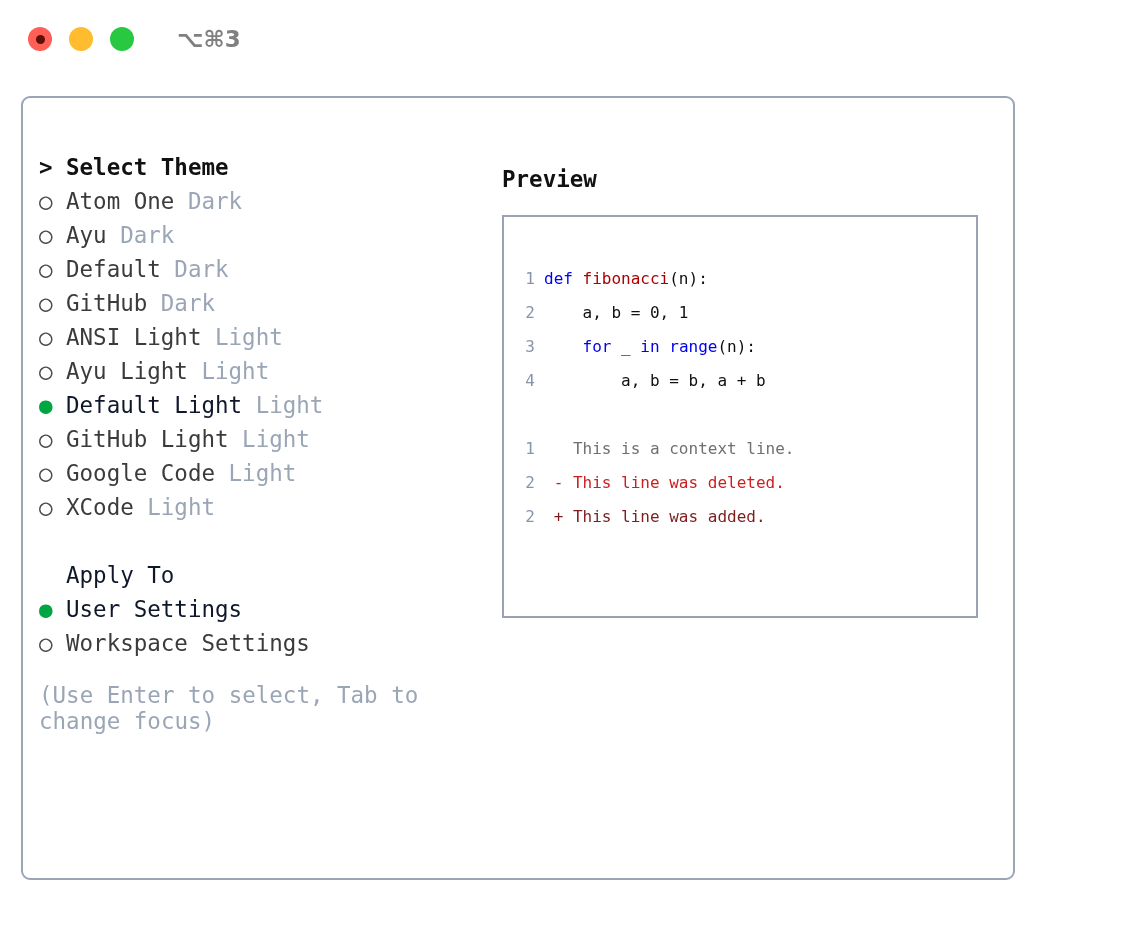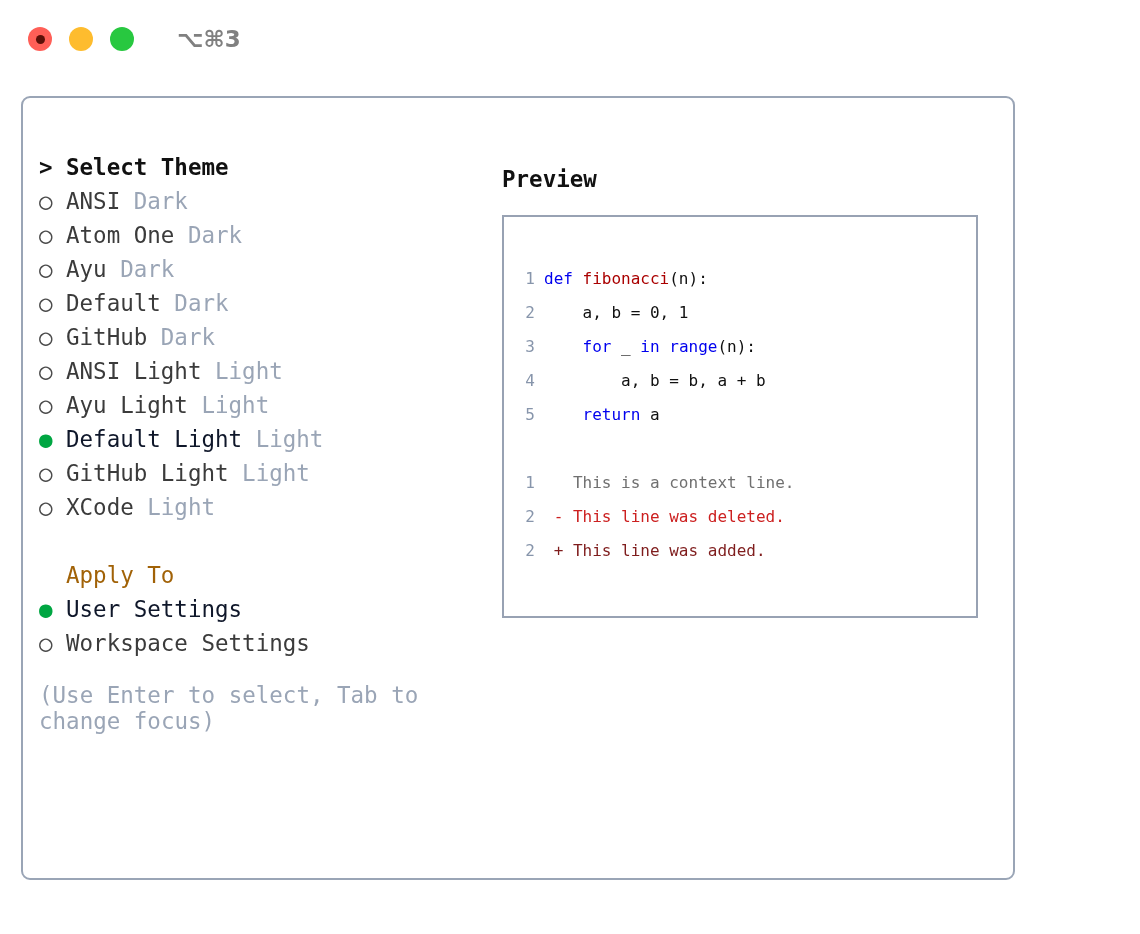--- a/index.html
+++ b/index.html
@@ -131,21 +131,21 @@
 
   .row.selected .theme-name,
   .row.selected .bullet { color: #0f172a; }
 
   .row .bullet.hollow { color: #4a4a4a; }
   .row.selected .bullet.filled { color: #00a642; }
 
   .gap { height: 34px; }
 
   .applyto-label {
-    color: #a16207;
+    color: #0f172a;
   }
 
   .hint {
     margin-top: 22px;
     color: #9aa5b6;
     font-size: 22.5px;
     line-height: 26px;
     width: 400px;
   }
 
@@ -214,29 +214,29 @@
   <div class="panel">
     <div class="cols">
 
       <div class="left-col">
 
         <div class="row header-row">
           <span class="bullet">&gt;</span><span>Select Theme</span>
         </div>
 
         <div id="theme-list">
-            <div class="row"><span class="bullet hollow">○</span><span class="theme-name">ANSI</span><span class="theme-cat"> Dark</span></div>
             <div class="row"><span class="bullet hollow">○</span><span class="theme-name">Atom One</span><span class="theme-cat"> Dark</span></div>
             <div class="row"><span class="bullet hollow">○</span><span class="theme-name">Ayu</span><span class="theme-cat"> Dark</span></div>
             <div class="row"><span class="bullet hollow">○</span><span class="theme-name">Default</span><span class="theme-cat"> Dark</span></div>
             <div class="row"><span class="bullet hollow">○</span><span class="theme-name">GitHub</span><span class="theme-cat"> Dark</span></div>
             <div class="row"><span class="bullet hollow">○</span><span class="theme-name">ANSI Light</span><span class="theme-cat"> Light</span></div>
             <div class="row"><span class="bullet hollow">○</span><span class="theme-name">Ayu Light</span><span class="theme-cat"> Light</span></div>
             <div class="row selected"><span class="bullet filled">●</span><span class="theme-name">Default Light</span><span class="theme-cat"> Light</span></div>
             <div class="row"><span class="bullet hollow">○</span><span class="theme-name">GitHub Light</span><span class="theme-cat"> Light</span></div>
+            <div class="row"><span class="bullet hollow">○</span><span class="theme-name">Google Code</span><span class="theme-cat"> Light</span></div>
             <div class="row"><span class="bullet hollow">○</span><span class="theme-name">XCode</span><span class="theme-cat"> Light</span></div>
           </div>
 
         <div class="gap"></div>
 
         <div class="row">
           <span class="bullet"></span><span class="applyto-label">Apply To</span>
         </div>
 
         <div id="apply-to-list">
@@ -249,21 +249,20 @@
 
       <div class="right-col">
         <div class="preview-title">Preview</div>
 
         <div class="preview-box">
           <div id="code-block">
               <div class="code-line"><span class="ln">1</span><span class="kw">def </span><span class="fn">fibonacci</span><span class="code-body">(n):</span></div>
               <div class="code-line"><span class="ln">2</span><span class="code-body">    a, b = 0, 1</span></div>
               <div class="code-line"><span class="ln">3</span><span class="code-body">    </span><span class="kw">for</span><span class="code-body"> _ </span><span class="kw">in</span><span class="code-body"> </span><span class="kw">range</span><span class="code-body">(n):</span></div>
               <div class="code-line"><span class="ln">4</span><span class="code-body">        a, b = b, a + b</span></div>
-              <div class="code-line"><span class="ln">5</span><span class="code-body">    </span><span class="kw">return</span><span class="code-body"> a</span></div>
             </div>
           <div class="blank-line"></div>
           <div id="diff-block">
               <div class="code-line"><span class="ln">1</span><span class="ctx">   This is a context line.</span></div>
               <div class="code-line"><span class="ln">2</span><span class="del"> - This line was deleted.</span></div>
               <div class="code-line"><span class="ln">2</span><span class="add"> + This line was added.</span></div>
             </div>
         </div>
       </div>
 

